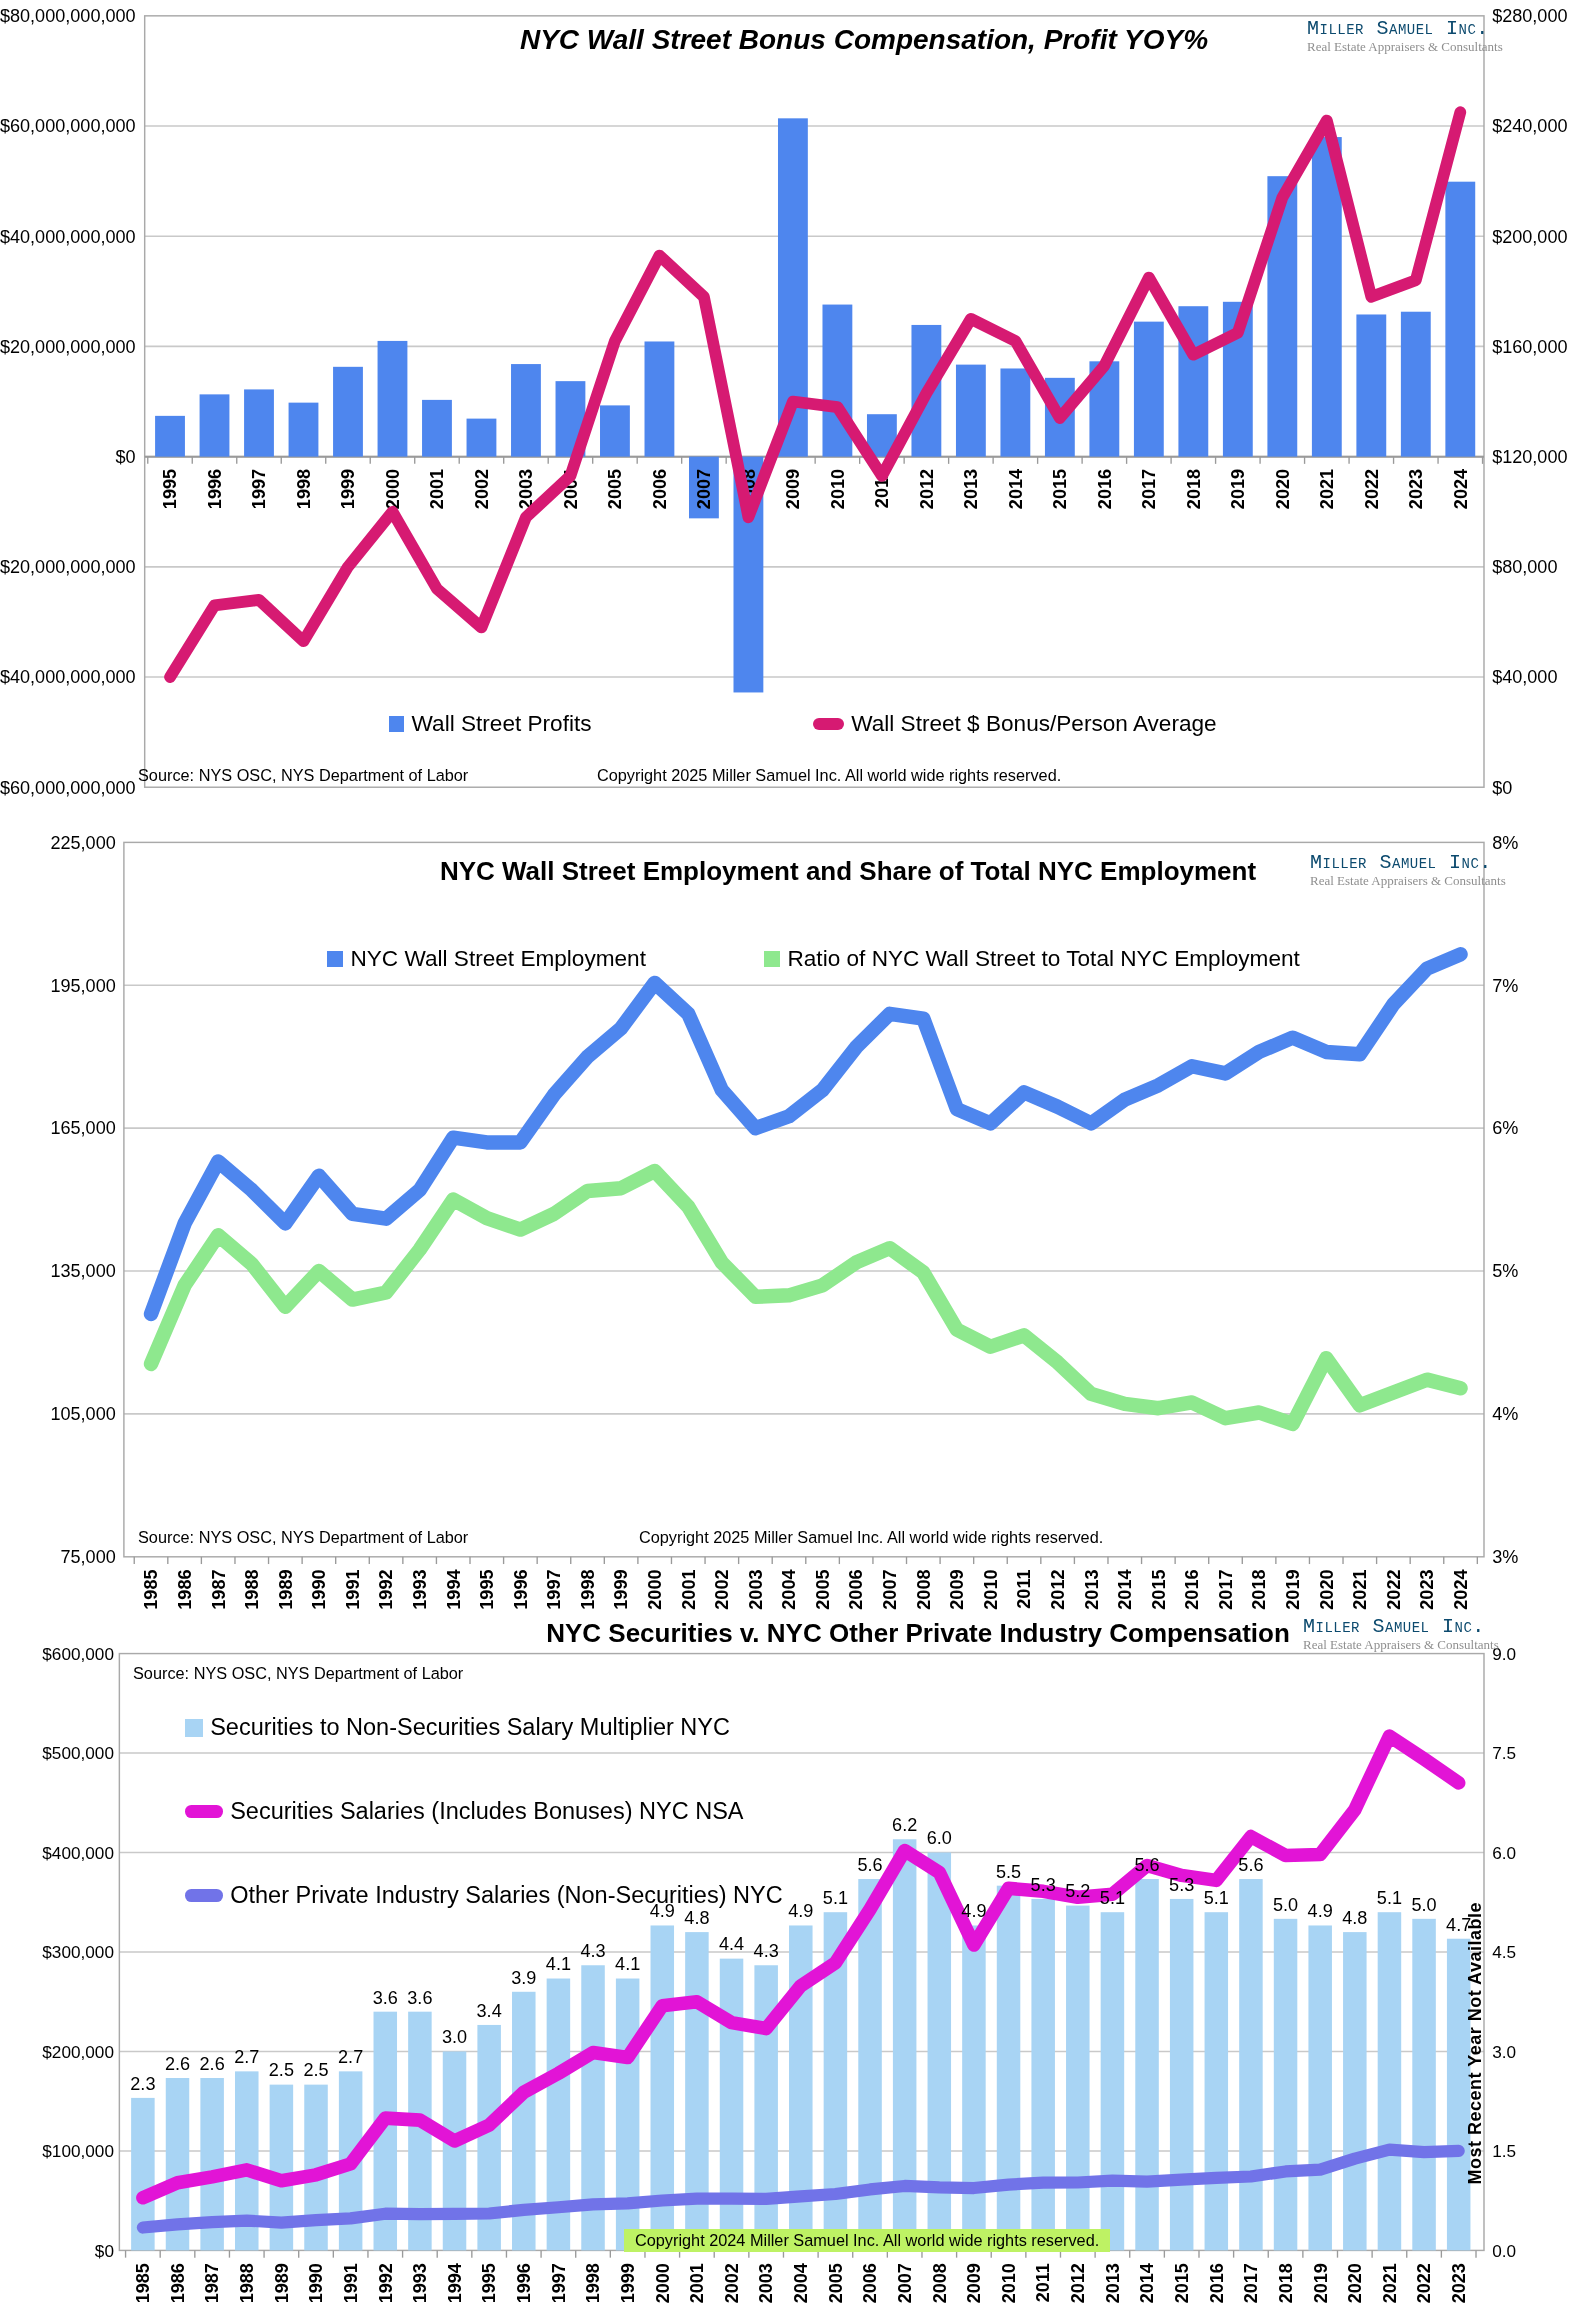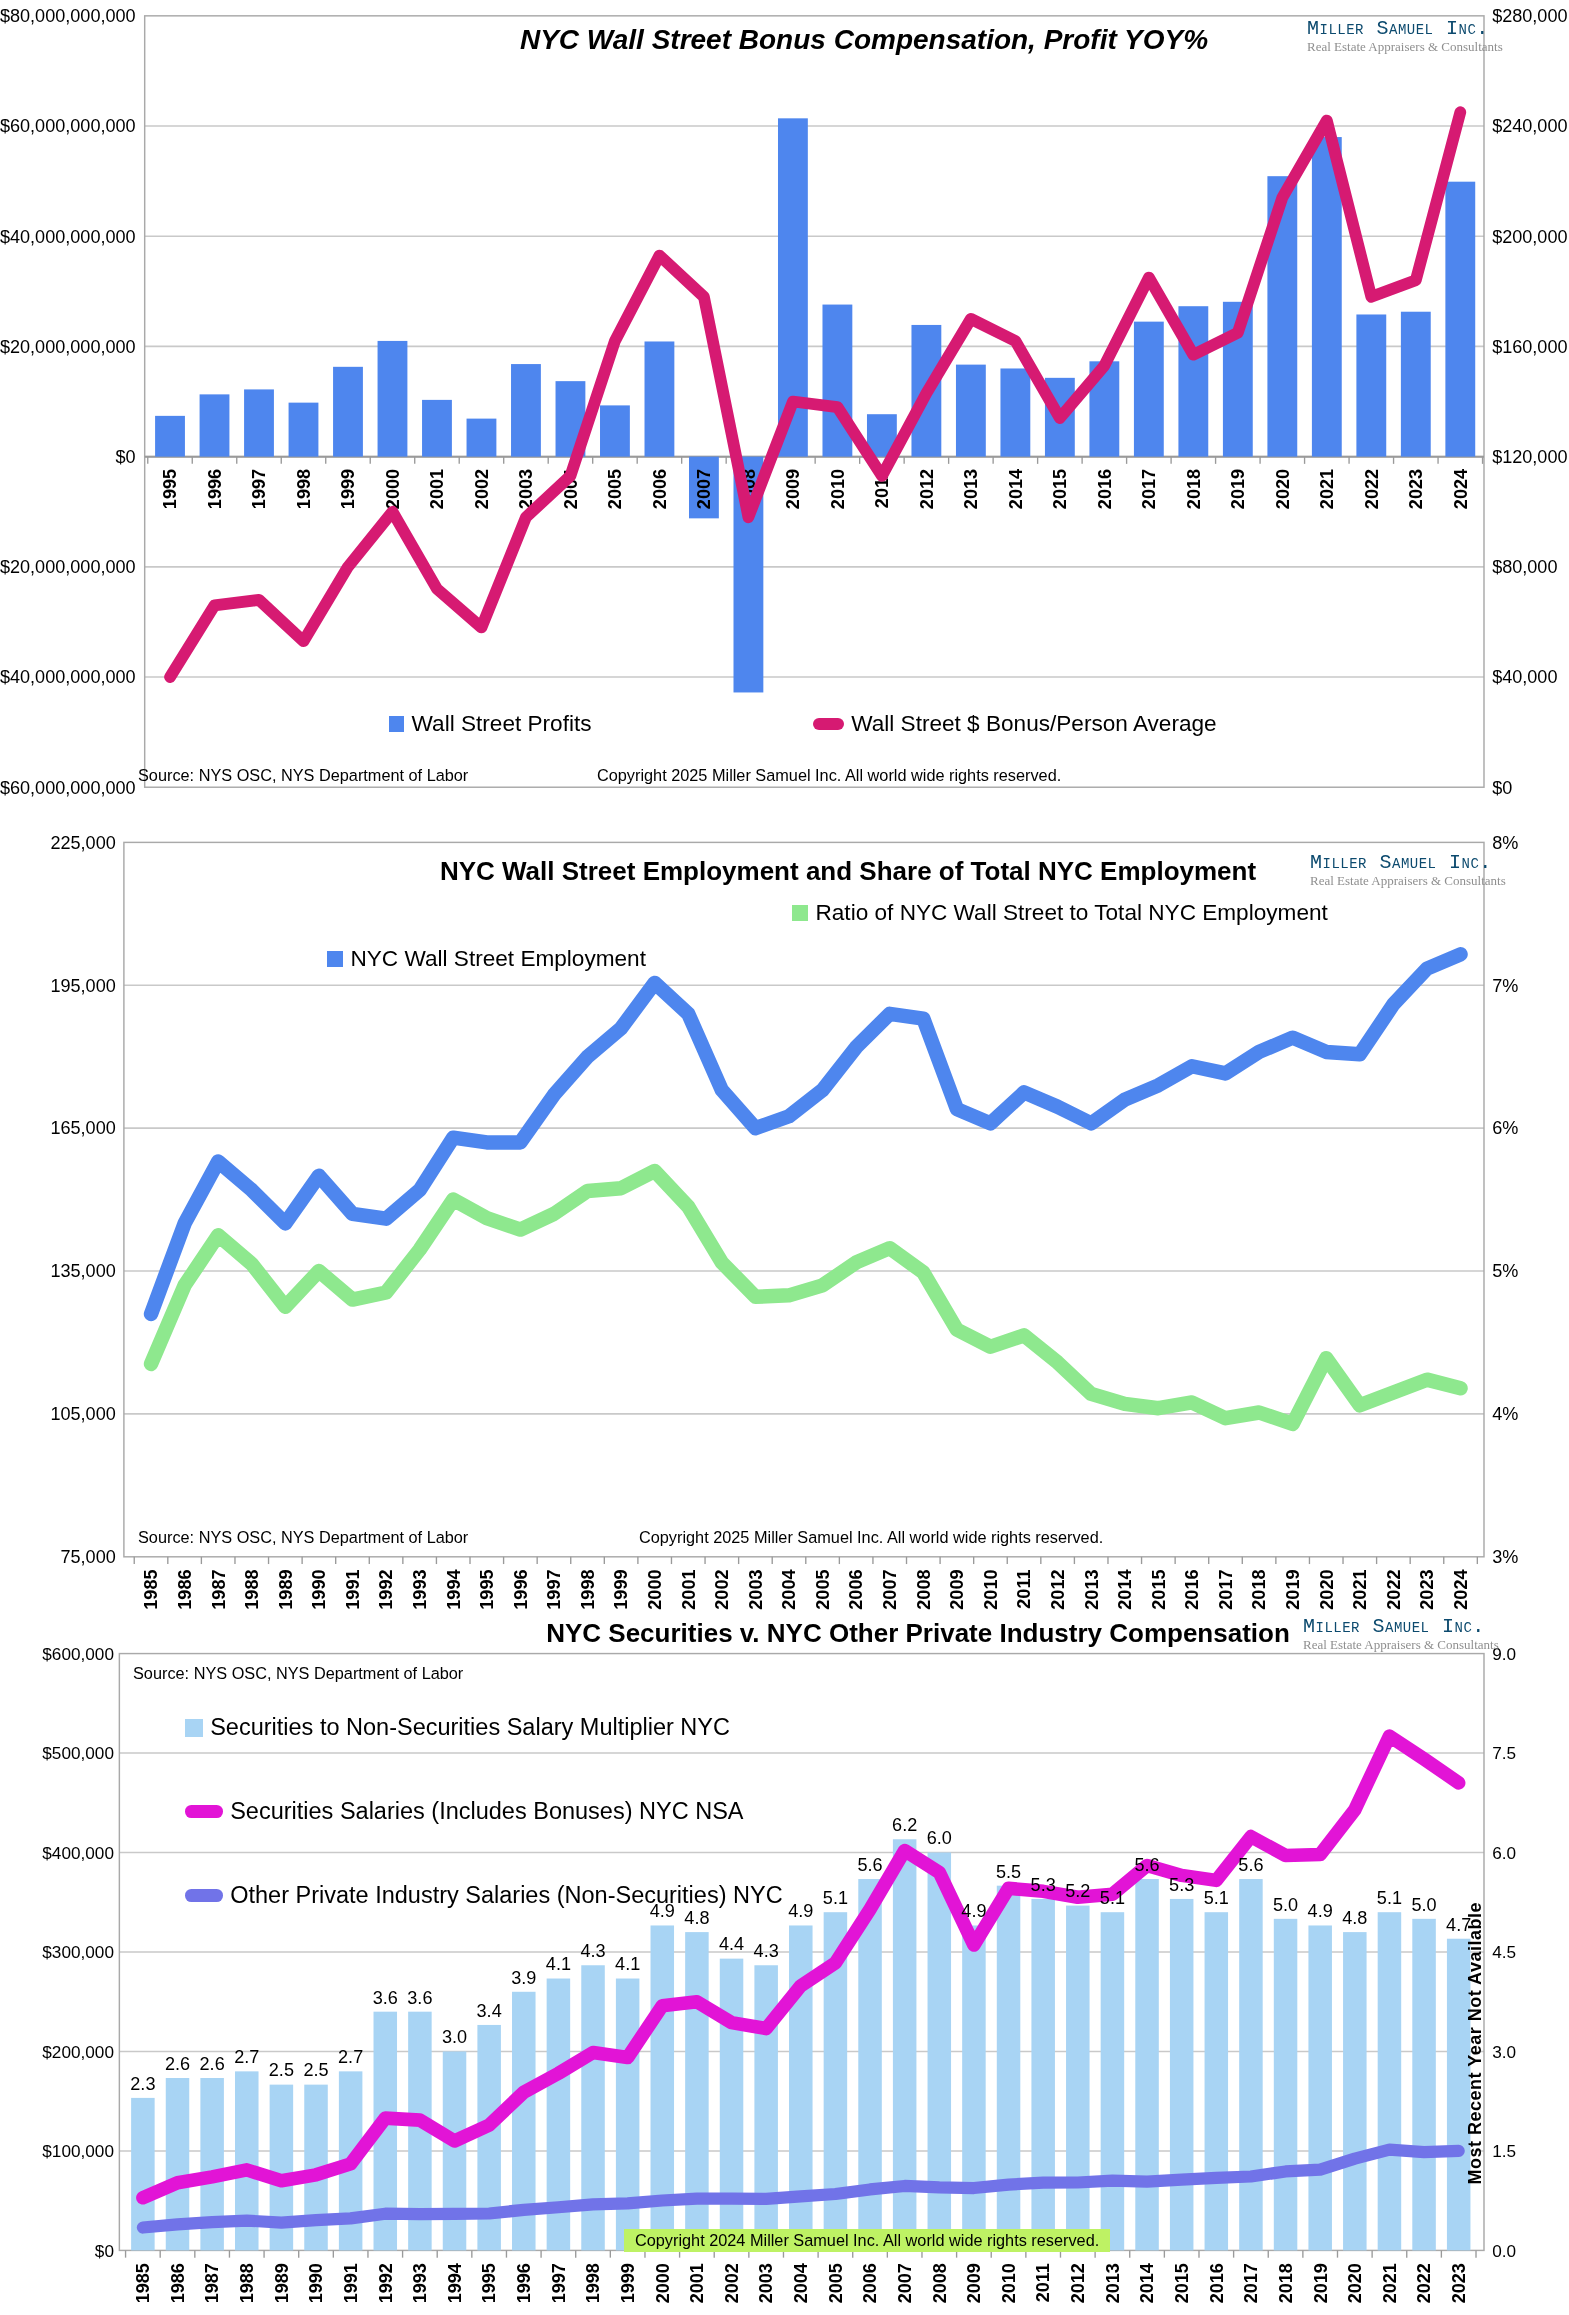--- a/index.html
+++ b/index.html
@@ -444,21 +444,21 @@
 
   <div class="ov chart-title" id="t2" style="left:804px;top:856px;">NYC Wall Street Employment and Share of Total NYC Employment</div>
   <div class="ov logo" style="left:1310px;top:852px;">
     <div class="nm">Miller Samuel Inc.</div>
     <div class="tg">Real Estate Appraisers &amp; Consultants</div>
   </div>
   <div class="ov leg" style="left:327px;top:946px;">
     <span class="sq" style="background:#4e86ee;"></span>
     <span>NYC Wall Street Employment</span>
   </div>
-  <div class="ov leg" style="left:764px;top:900px;margin-left:28px;">
+  <div class="ov leg" style="left:764px;top:946px;">
     <span class="sq" style="background:#8ee88e;"></span>
     <span>Ratio of NYC Wall Street to Total NYC Employment</span>
   </div>
   <div class="ov src" style="left:138px;top:1528px;">Source: NYS OSC, NYS Department of Labor</div>
   <div class="ov cpy" style="left:639px;top:1528px;">Copyright 2025 Miller Samuel Inc.  All world wide rights reserved.</div>
 
   <div class="ov chart-title" id="t3" style="left:874px;top:1618px;">NYC Securities v. NYC Other Private Industry Compensation</div>
   <div class="ov logo" style="left:1303px;top:1616px;">
     <div class="nm">Miller Samuel Inc.</div>
     <div class="tg">Real Estate Appraisers &amp; Consultants</div>

